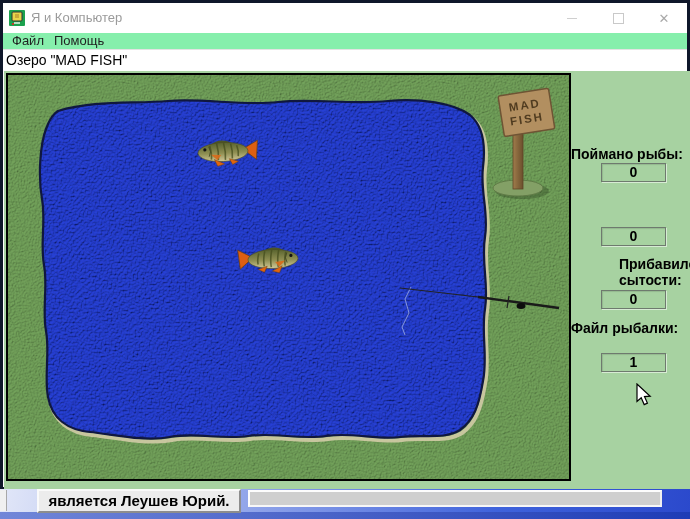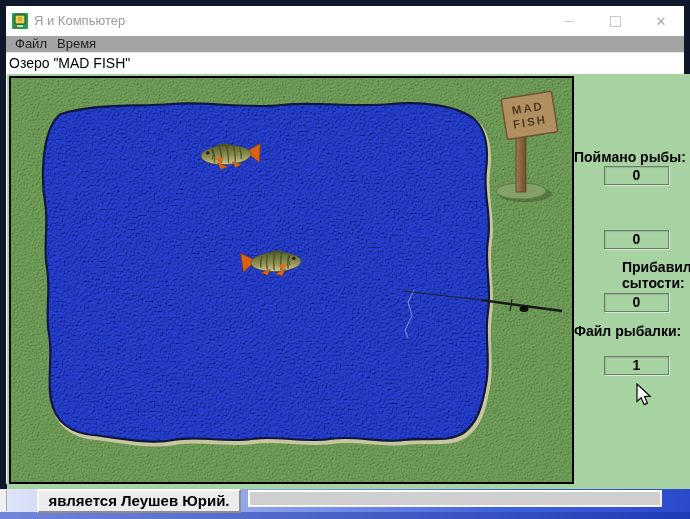--- a/index.html
+++ b/index.html
@@ -1,29 +1,29 @@
 <!DOCTYPE html>
 <html><head>
 <meta charset="utf-8">
 <style>
   html,body{margin:0;padding:0;background:#555;}
   .screen{position:relative;width:690px;height:519px;overflow:hidden;
           font-family:"Liberation Sans",sans-serif;background:#2b49cc;}
   
   .window{position:absolute;left:0;top:0;width:690px;height:490px;background:#fff;
-          border:6px solid #0f172a;box-sizing:border-box;}
+          border:3px solid #0f172a;box-sizing:border-box;}
   .titlebar{position:absolute;left:0;top:0;width:100%;height:30px;background:#fff;}
   .app-icon{position:absolute;left:6px;top:7px;width:16px;height:16px;}
   .title-text{position:absolute;left:28px;top:7px;font-size:13px;color:#9b9b9b;white-space:nowrap;}
   .win-btn{position:absolute;top:0;width:46px;height:30px;display:flex;align-items:center;justify-content:center;}
   .btn-min{right:92px;} .btn-max{right:46px;} .btn-close{right:0;}
   .glyph-min{width:10px;height:1px;background:#cfcfcf;}
   .glyph-max{width:9px;height:9px;border:1px solid #c9c9c9;}
   .glyph-close{font-size:13px;color:#a9a9a9;line-height:13px;}
-  .menubar{position:absolute;left:0;top:30px;width:100%;height:16px;background:#a3a3a3;
+  .menubar{position:absolute;left:0;top:30px;width:100%;height:16px;background:#86efac;
            border-bottom:1px solid #e3e3e3;font-size:13px;color:#1f1f1f;}
   .menu-item{position:absolute;top:0;line-height:15px;cursor:default;}
   .menu-file{left:9px;} .menu-help{left:51px;}
   .locbar{position:absolute;left:0;top:47px;width:100%;height:21px;background:#fff;
           font-size:14px;color:#000;line-height:21px;}
   .locbar span{margin-left:3px;}
   
   .client{position:absolute;left:1px;top:68px;width:688px;height:421px;background:#a7d2a1;}
   .game-panel{position:absolute;left:2px;top:2px;width:565px;height:408px;
               border:2px solid #000;box-sizing:border-box;background:#6f9e58;}
@@ -76,21 +76,21 @@
       <div class="win-btn btn-max">
         <span class="glyph-max"></span>
       </div>
       <div class="win-btn btn-close">
         <span class="glyph-close">✕</span>
       </div>
     </div>
 
     <div class="menubar">
       <span class="menu-item menu-file">Файл</span>
-      <span class="menu-item menu-help">Время</span>
+      <span class="menu-item menu-help">Помощь</span>
     </div>
 
     <div class="locbar">
       <span>Озеро "MAD FISH"</span>
     </div>
 
     <div class="client">
 
       <div class="game-panel">
         <svg width="561" height="404" viewBox="0 0 561 404">

